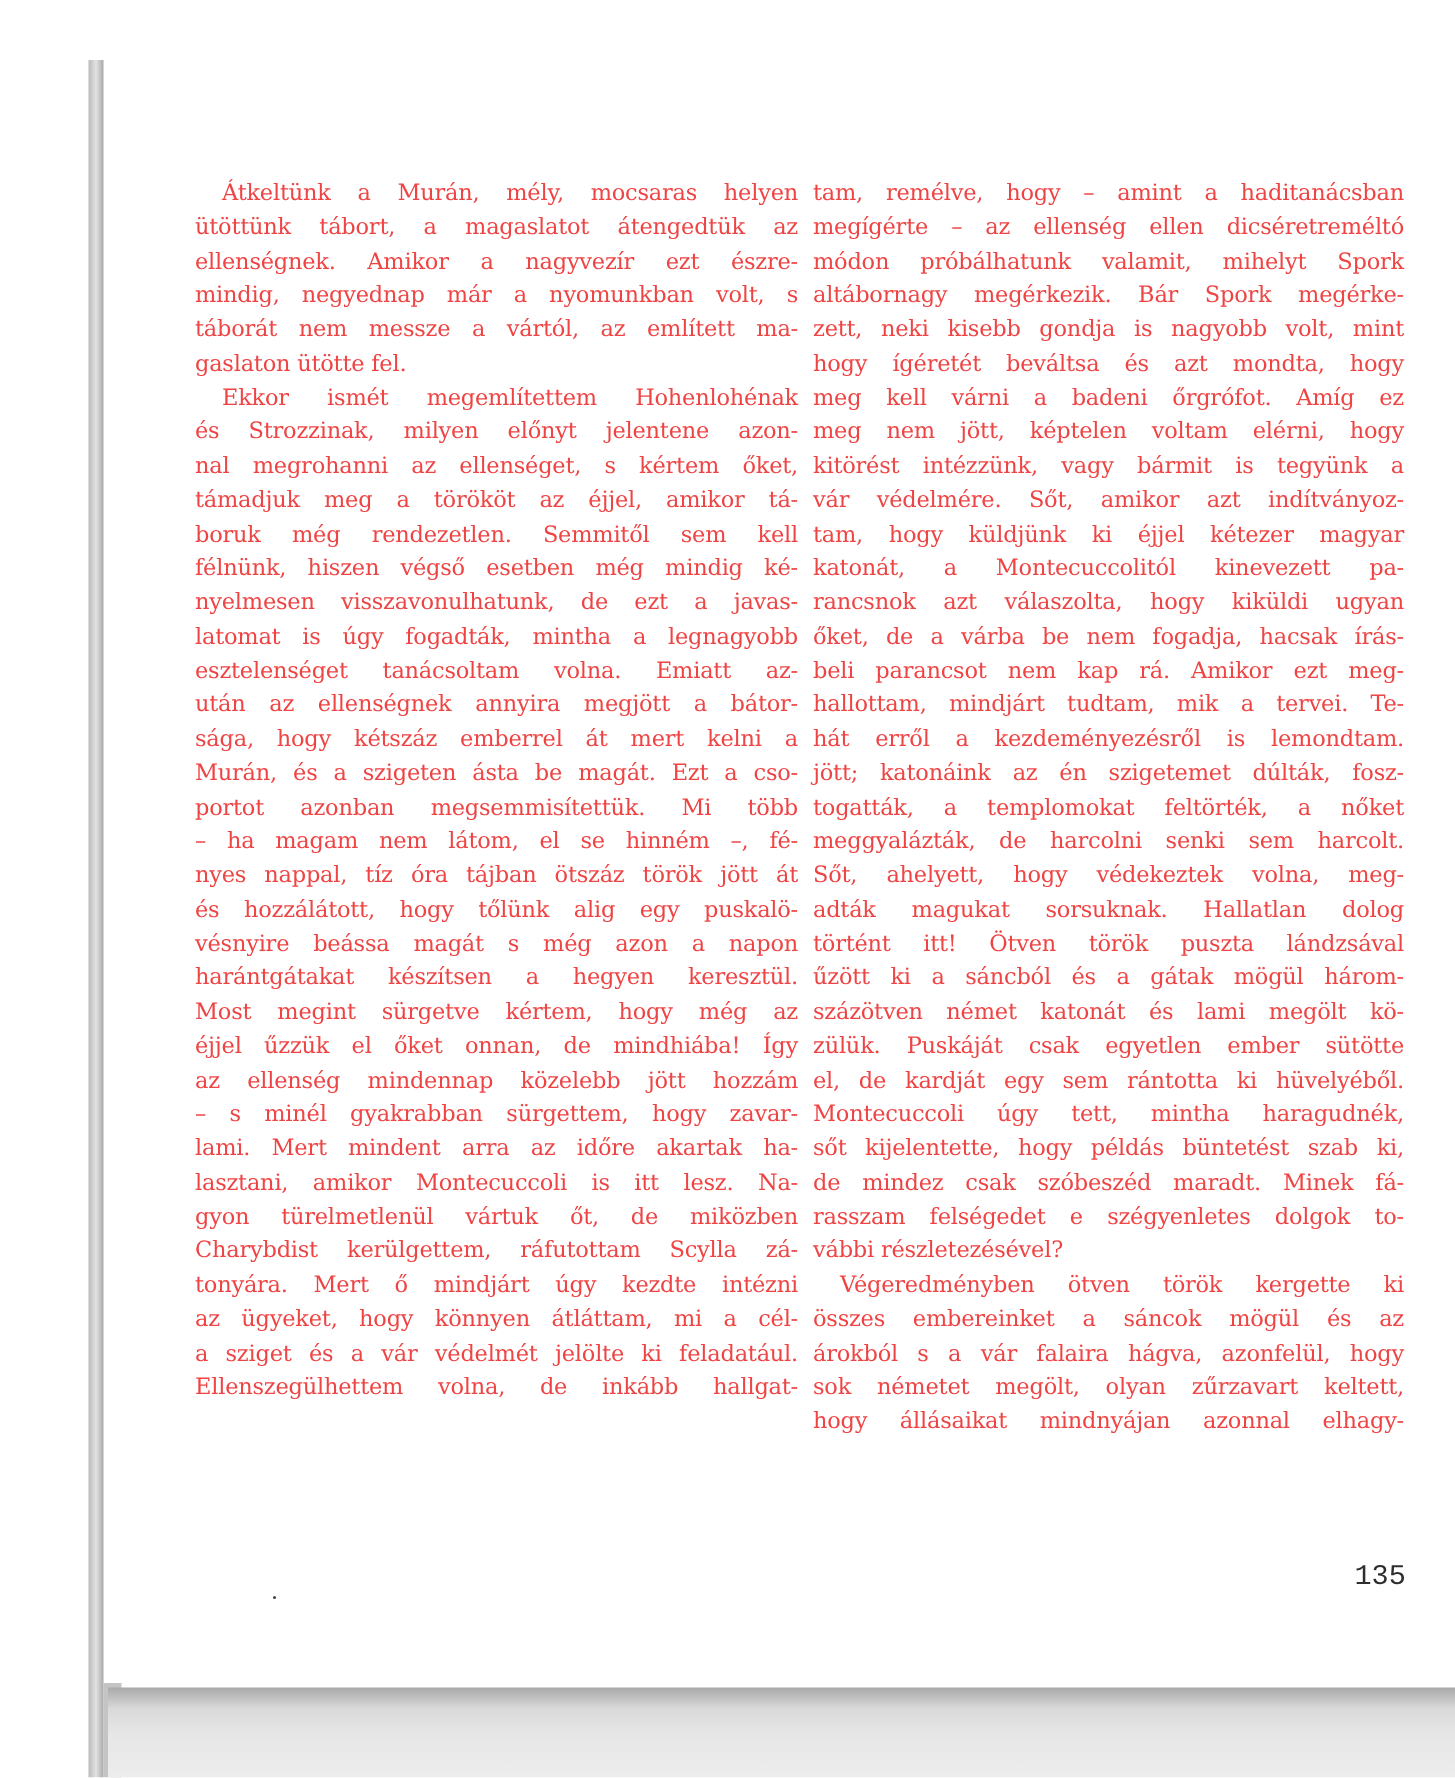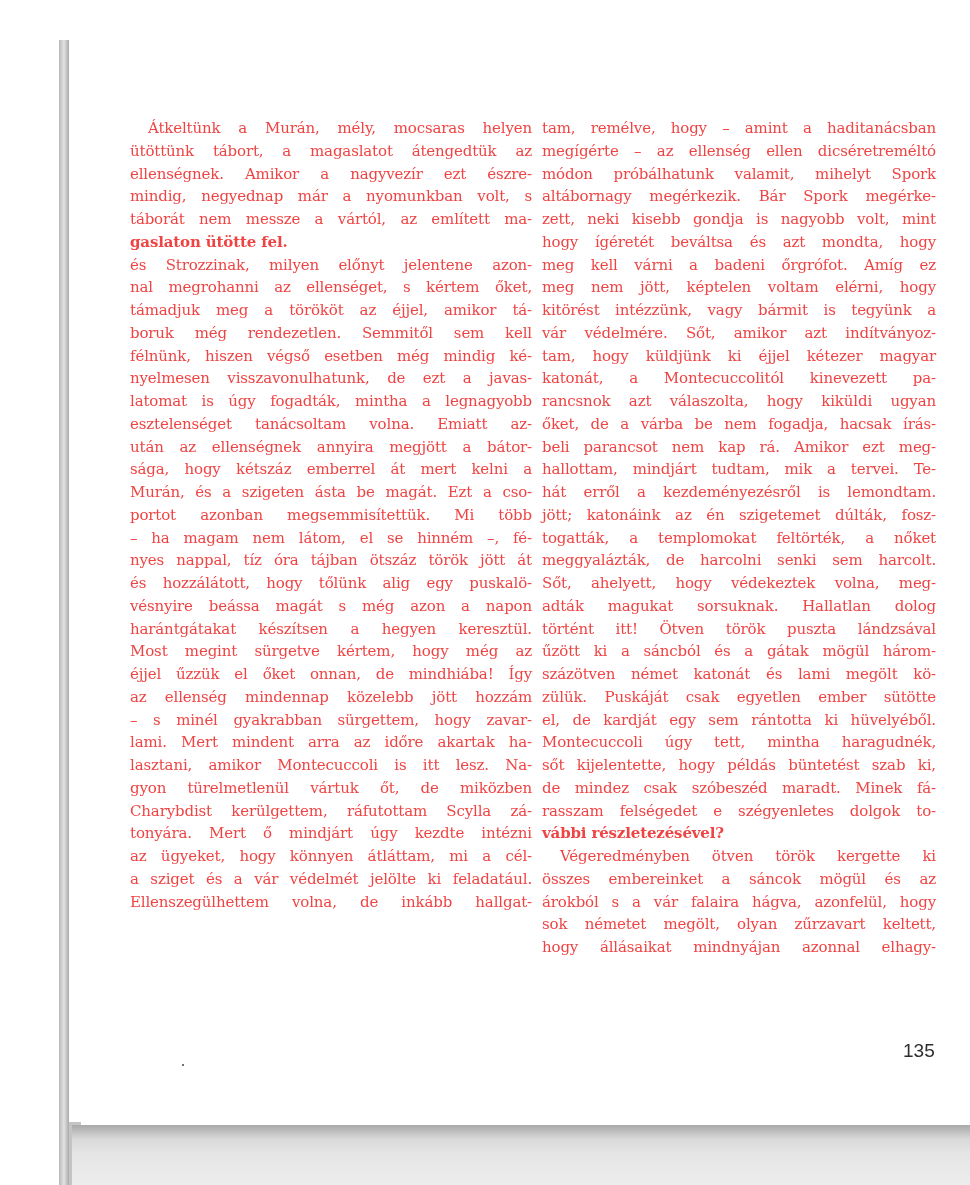--- a/index.html
+++ b/index.html
@@ -25,25 +25,25 @@
     font-size: 15px; line-height: 22.75px; color: #ef4444;
     letter-spacing: -0.15px;
     margin-top: 35px;
   }
   .col-left { left: 130px; width: 402px; }
   .col-right { left: 542px; width: 394px; }
   .line {
     display: block; white-space: nowrap; text-align: justify; text-align-last: justify;
     height: 22.75px; overflow: visible;
   }
-  .line.last { text-align-last: left; font-weight: bold; }
+  .line.last { text-align-last: left; }
   .line.indent { padding-left: 18px; }
   .page-number {
     position: absolute; left: 903px; top: 1040px;
-    font-family: Liberation Sans, sans-serif;
+    font-family: Liberation Mono, monospace;
     font-size: 19px; color: #2e2e2e;
   }
   .stray-dot {
     position: absolute; left: 182px; top: 1064px; width: 2px; height: 2px;
     background: #444; border-radius: 50%;
   }
 </style>
 </head>
 <body>
 
@@ -51,20 +51,21 @@
 <div class="page-shadow-left"></div>
 <div class="bottom-band"></div>
 
 <div class="column col-left" id="col-left">
     <span class="line indent">Átkeltünk a Murán, mély, mocsaras helyen</span>
     <span class="line">ütöttünk tábort, a magaslatot átengedtük az</span>
     <span class="line">ellenségnek. Amikor a nagyvezír ezt észre-</span>
     <span class="line">mindig, negyednap már a nyomunkban volt, s</span>
     <span class="line">táborát nem messze a vártól, az említett ma-</span>
     <span class="line last">gaslaton ütötte fel.</span>
+    <span class="line indent">Ekkor ismét megemlítettem Hohenlohénak</span>
     <span class="line">és Strozzinak, milyen előnyt jelentene azon-</span>
     <span class="line">nal megrohanni az ellenséget, s kértem őket,</span>
     <span class="line">támadjuk meg a törököt az éjjel, amikor tá-</span>
     <span class="line">boruk még rendezetlen. Semmitől sem kell</span>
     <span class="line">félnünk, hiszen végső esetben még mindig ké-</span>
     <span class="line">nyelmesen visszavonulhatunk, de ezt a javas-</span>
     <span class="line">latomat is úgy fogadták, mintha a legnagyobb</span>
     <span class="line">esztelenséget tanácsoltam volna. Emiatt az-</span>
     <span class="line">után az ellenségnek annyira megjött a bátor-</span>
     <span class="line">sága, hogy kétszáz emberrel át mert kelni a</span>

